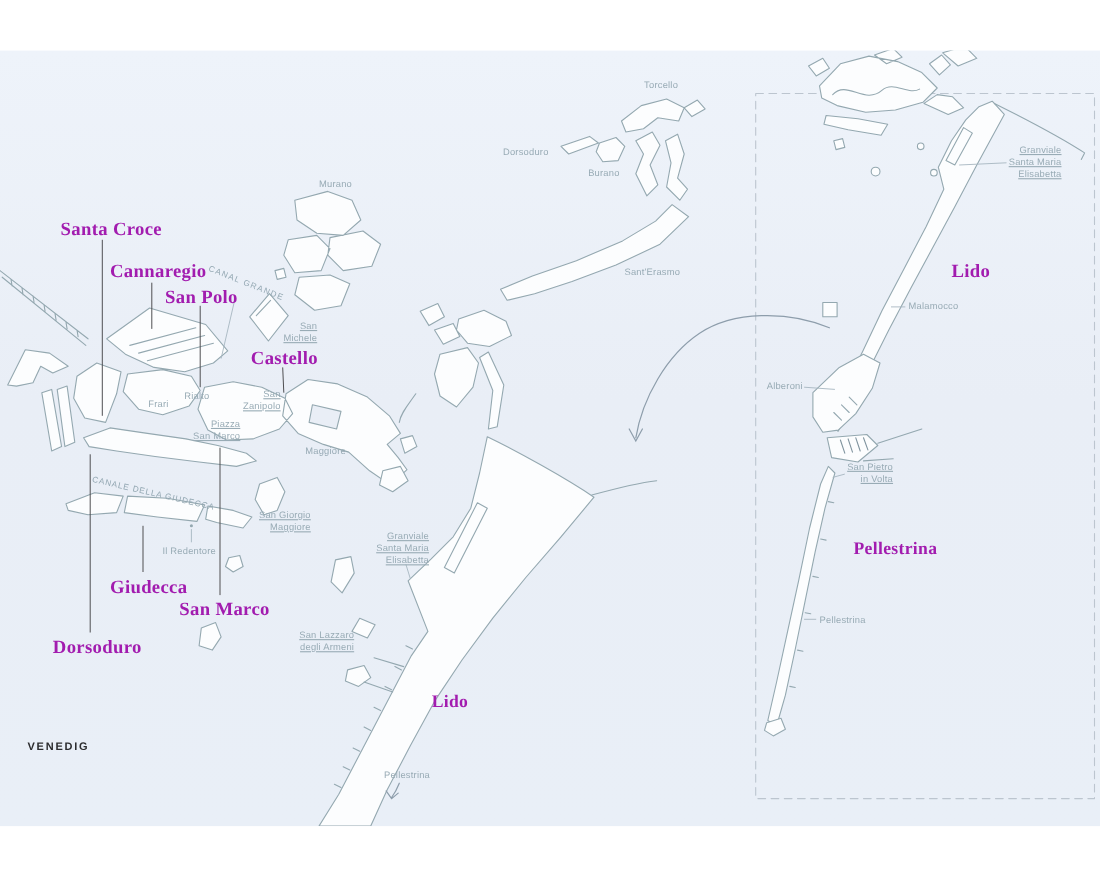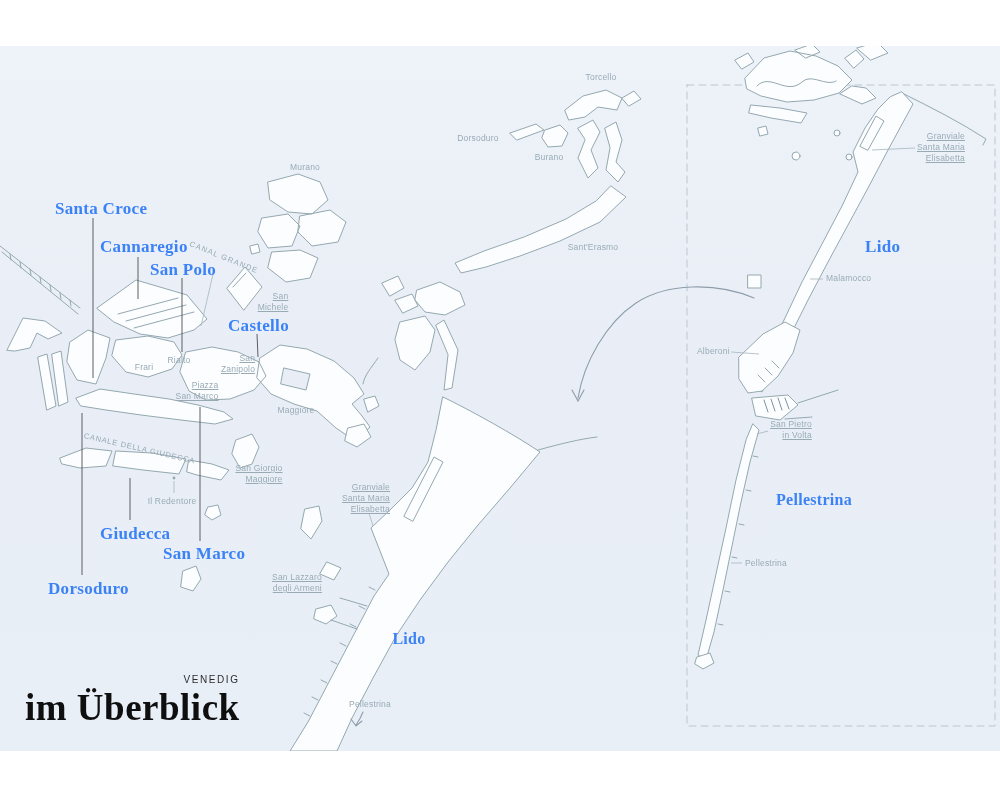--- a/index.html
+++ b/index.html
@@ -12,25 +12,25 @@
     position:absolute;left:0;top:46px;width:1000px;height:705px;
     background:linear-gradient(180deg,#eef3fa 0%,#e9eef6 45%,#e9eff7 100%);
   }
   .map-area svg{position:absolute;left:0;top:0;}
   
   .lbl{position:absolute;white-space:nowrap;}
   .sl{font-size:8.5px;line-height:1.3;color:#98abb5;letter-spacing:.2px;}
   .sl.c{transform:translateX(-50%);text-align:right;}
   .sl span{display:block;text-decoration:underline;}
   .wl{font-size:7.5px;color:#93a7b2;letter-spacing:1px;}
-  .dl{font-family:"Liberation Serif",serif;font-weight:700;font-size:17px;color:#3b82f6;letter-spacing:.3px;}
+  .dl{font-family:"Liberation Serif",serif;font-weight:700;font-size:17px;color:#a21caf;letter-spacing:.3px;}
   .dl.c{transform:translateX(-50%);text-align:center;}
   .dl.md{font-size:16px;}
   .title-block{position:absolute;left:25px;top:674px;}
-  .kicker{font-size:10px;font-weight:400;letter-spacing:1.6px;color:#2c2c2e;text-align:right;}
+  .kicker{font-size:10px;font-weight:700;letter-spacing:1.6px;color:#2c2c2e;}
   .heading{font-family:"Liberation Serif",serif;font-weight:700;font-size:37px;color:#0f0f10;margin-top:1px;letter-spacing:.5px;}
 </style>
 </head>
 <body>
 
 <div class="map-area">
 <svg width="1000" height="705" viewBox="0 46 1000 705">
   <g fill="#fcfdfe" stroke="#94a8b0" stroke-width="1" stroke-linejoin="round" stroke-linecap="round">
 
     <path fill="none" d="M0,246 L80,308 M2,252 L78,314 M10,254 L11,260 M20,262 L21,268 M30,269 L31,275 M40,277 L41,283 M50,285 L51,291 M60,293 L61,299 M70,300 L71,306"></path>
@@ -214,14 +214,13 @@
 <div class="lbl sl" style="left:826px;top:273px">Malamocco</div>
 <div class="lbl sl" style="left:697px;top:346px">Alberoni</div>
 <div class="lbl sl c" style="left:791px;top:419px">
   <span>San Pietro</span>
   <span>in Volta</span>
 </div>
 <div class="lbl sl" style="left:745px;top:558px">Pellestrina</div>
 
 <div class="title-block">
   <div class="kicker">VENEDIG</div>
-  <div class="heading">im Überblick</div>
 </div>
 
 </body></html>

